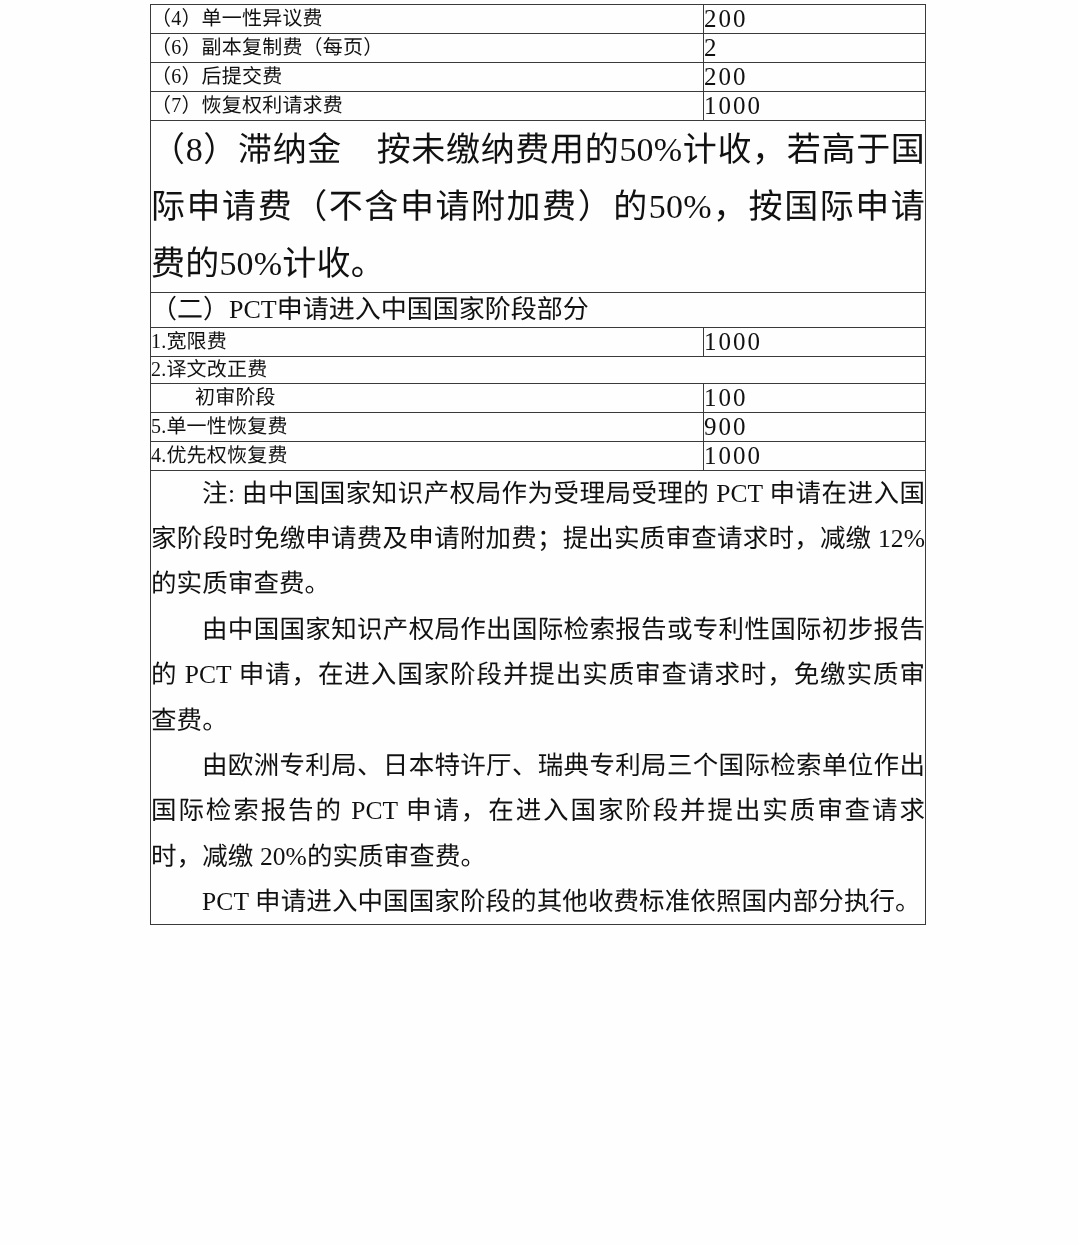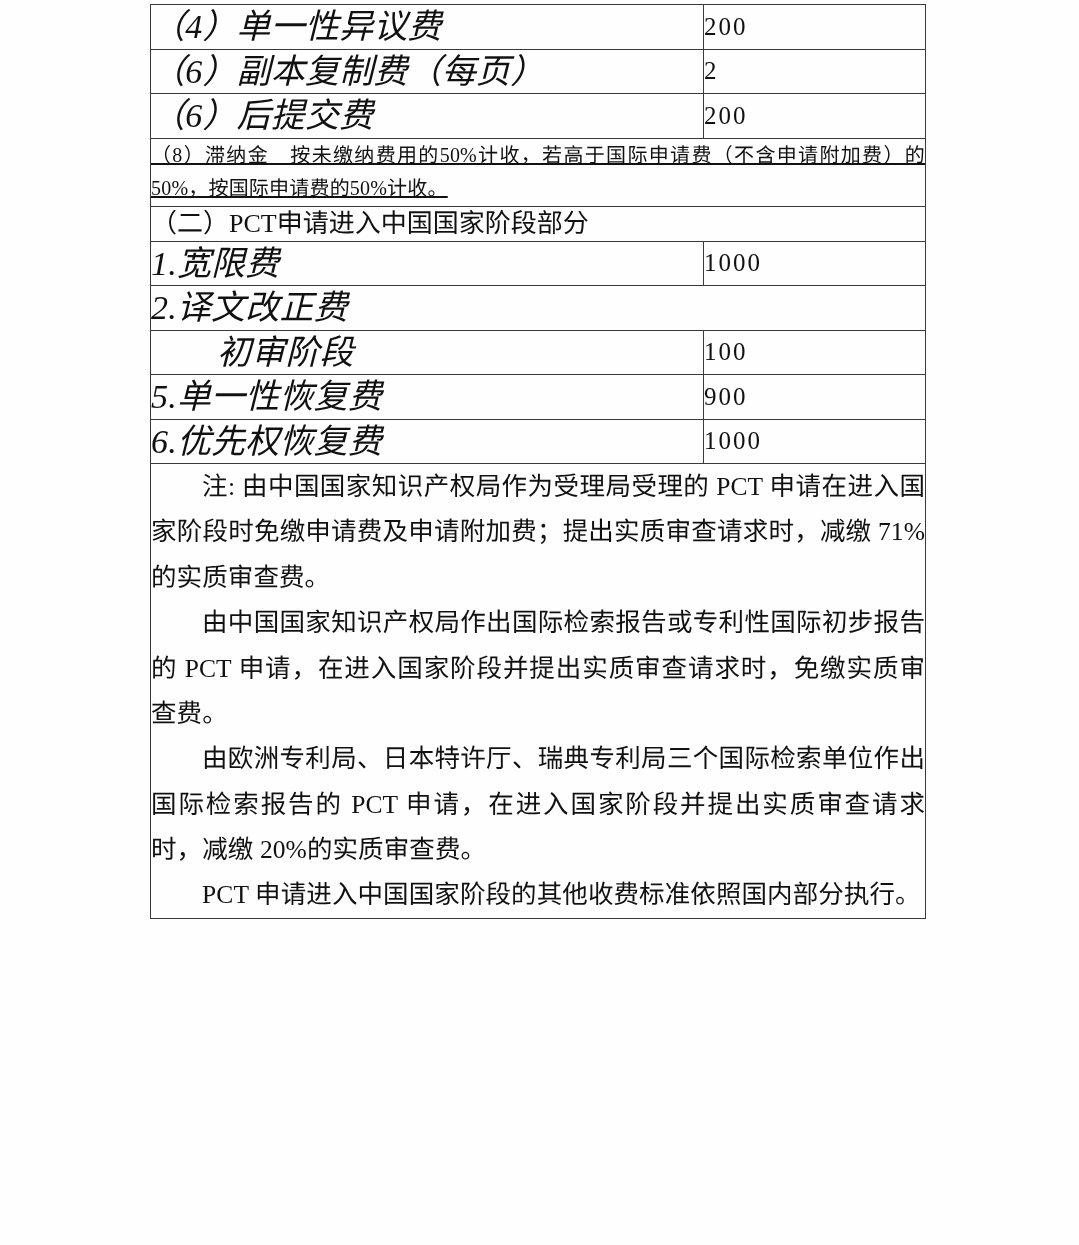--- a/index.html
+++ b/index.html
@@ -41,49 +41,47 @@
 
   .fee-table td {
     border: 1.6px solid #3a3a3a;
     padding: 0;
     vertical-align: middle;
     background: #fefefe;
   }
 
   
   .cell-label {
-    font-size: 34px;
+    font-size: 20px;
     line-height: 1.28;
     padding: 9px 10px 9px 14px;
     letter-spacing: 0.2px;
     white-space: nowrap;
-    font-style: italic;
   }
   .cell-label.indent2 {
-    padding-left: 66px;
+    padding-left: 44px;
   }
 
   
   .cell-value {
     font-size: 25px;
     text-align: left;
     letter-spacing: 2.5px;
     padding: 9px 4px;
     font-family: "Liberation Serif", "DejaVu Serif", serif;
   }
 
   
   .cell-para {
-    font-size: 20px;
+    font-size: 34px;
     line-height: 1.68;
     padding: 10px 16px 12px 14px;
     text-align: justify;
     text-justify: inter-ideograph;
     letter-spacing: 0.2px;
-    text-decoration: underline;
   }
 
   
   .cell-section {
     font-size: 26px;
     line-height: 1.3;
     padding: 10px 10px 10px 14px;
     white-space: nowrap;
     margin-top: 24px;
   }
@@ -125,20 +123,24 @@
       <tr>
         <td class="cell-label">（6）副本复制费（每页）</td>
         <td class="cell-value num">2</td>
       </tr>
 
       <tr>
         <td class="cell-label">（6）后提交费</td>
         <td class="cell-value num">200</td>
       </tr>
 
+      <tr>
+        <td class="cell-label">（7）恢复权利请求费</td>
+        <td class="cell-value num">1000</td>
+      </tr>
 
       <tr>
         <td class="cell-para" colspan="2">（8）滞纳金　按未缴纳费用的50%计收，若高于国际申请费（不含申请附加费）的50%，按国际申请费的50%计收。</td>
       </tr>
 
       <tr>
         <td class="cell-section" colspan="2">（二）PCT申请进入中国国家阶段部分</td>
       </tr>
 
       <tr>
@@ -155,27 +157,27 @@
         <td class="cell-value num">100</td>
       </tr>
 
 
       <tr>
         <td class="cell-label">5.单一性恢复费</td>
         <td class="cell-value num">900</td>
       </tr>
 
       <tr>
-        <td class="cell-label">6.优先权恢复费</td>
+        <td class="cell-label">4.优先权恢复费</td>
         <td class="cell-value num">1000</td>
       </tr>
 
       <tr>
         <td class="cell-notes" colspan="2">
-          <p class="note-p">注: 由中国国家知识产权局作为受理局受理的 PCT 申请在进入国家阶段时免缴申请费及申请附加费；提出实质审查请求时，减缴 71%的实质审查费。</p>
+          <p class="note-p">注: 由中国国家知识产权局作为受理局受理的 PCT 申请在进入国家阶段时免缴申请费及申请附加费；提出实质审查请求时，减缴 12%的实质审查费。</p>
           <p class="note-p">由中国国家知识产权局作出国际检索报告或专利性国际初步报告的 PCT 申请，在进入国家阶段并提出实质审查请求时，免缴实质审查费。</p>
           <p class="note-p">由欧洲专利局、日本特许厅、瑞典专利局三个国际检索单位作出国际检索报告的 PCT 申请，在进入国家阶段并提出实质审查请求时，减缴 20%的实质审查费。</p>
           <p class="note-p">PCT 申请进入中国国家阶段的其他收费标准依照国内部分执行。</p>
         </td>
       </tr>
 
     </tbody>
   </table>
 
 </div>

